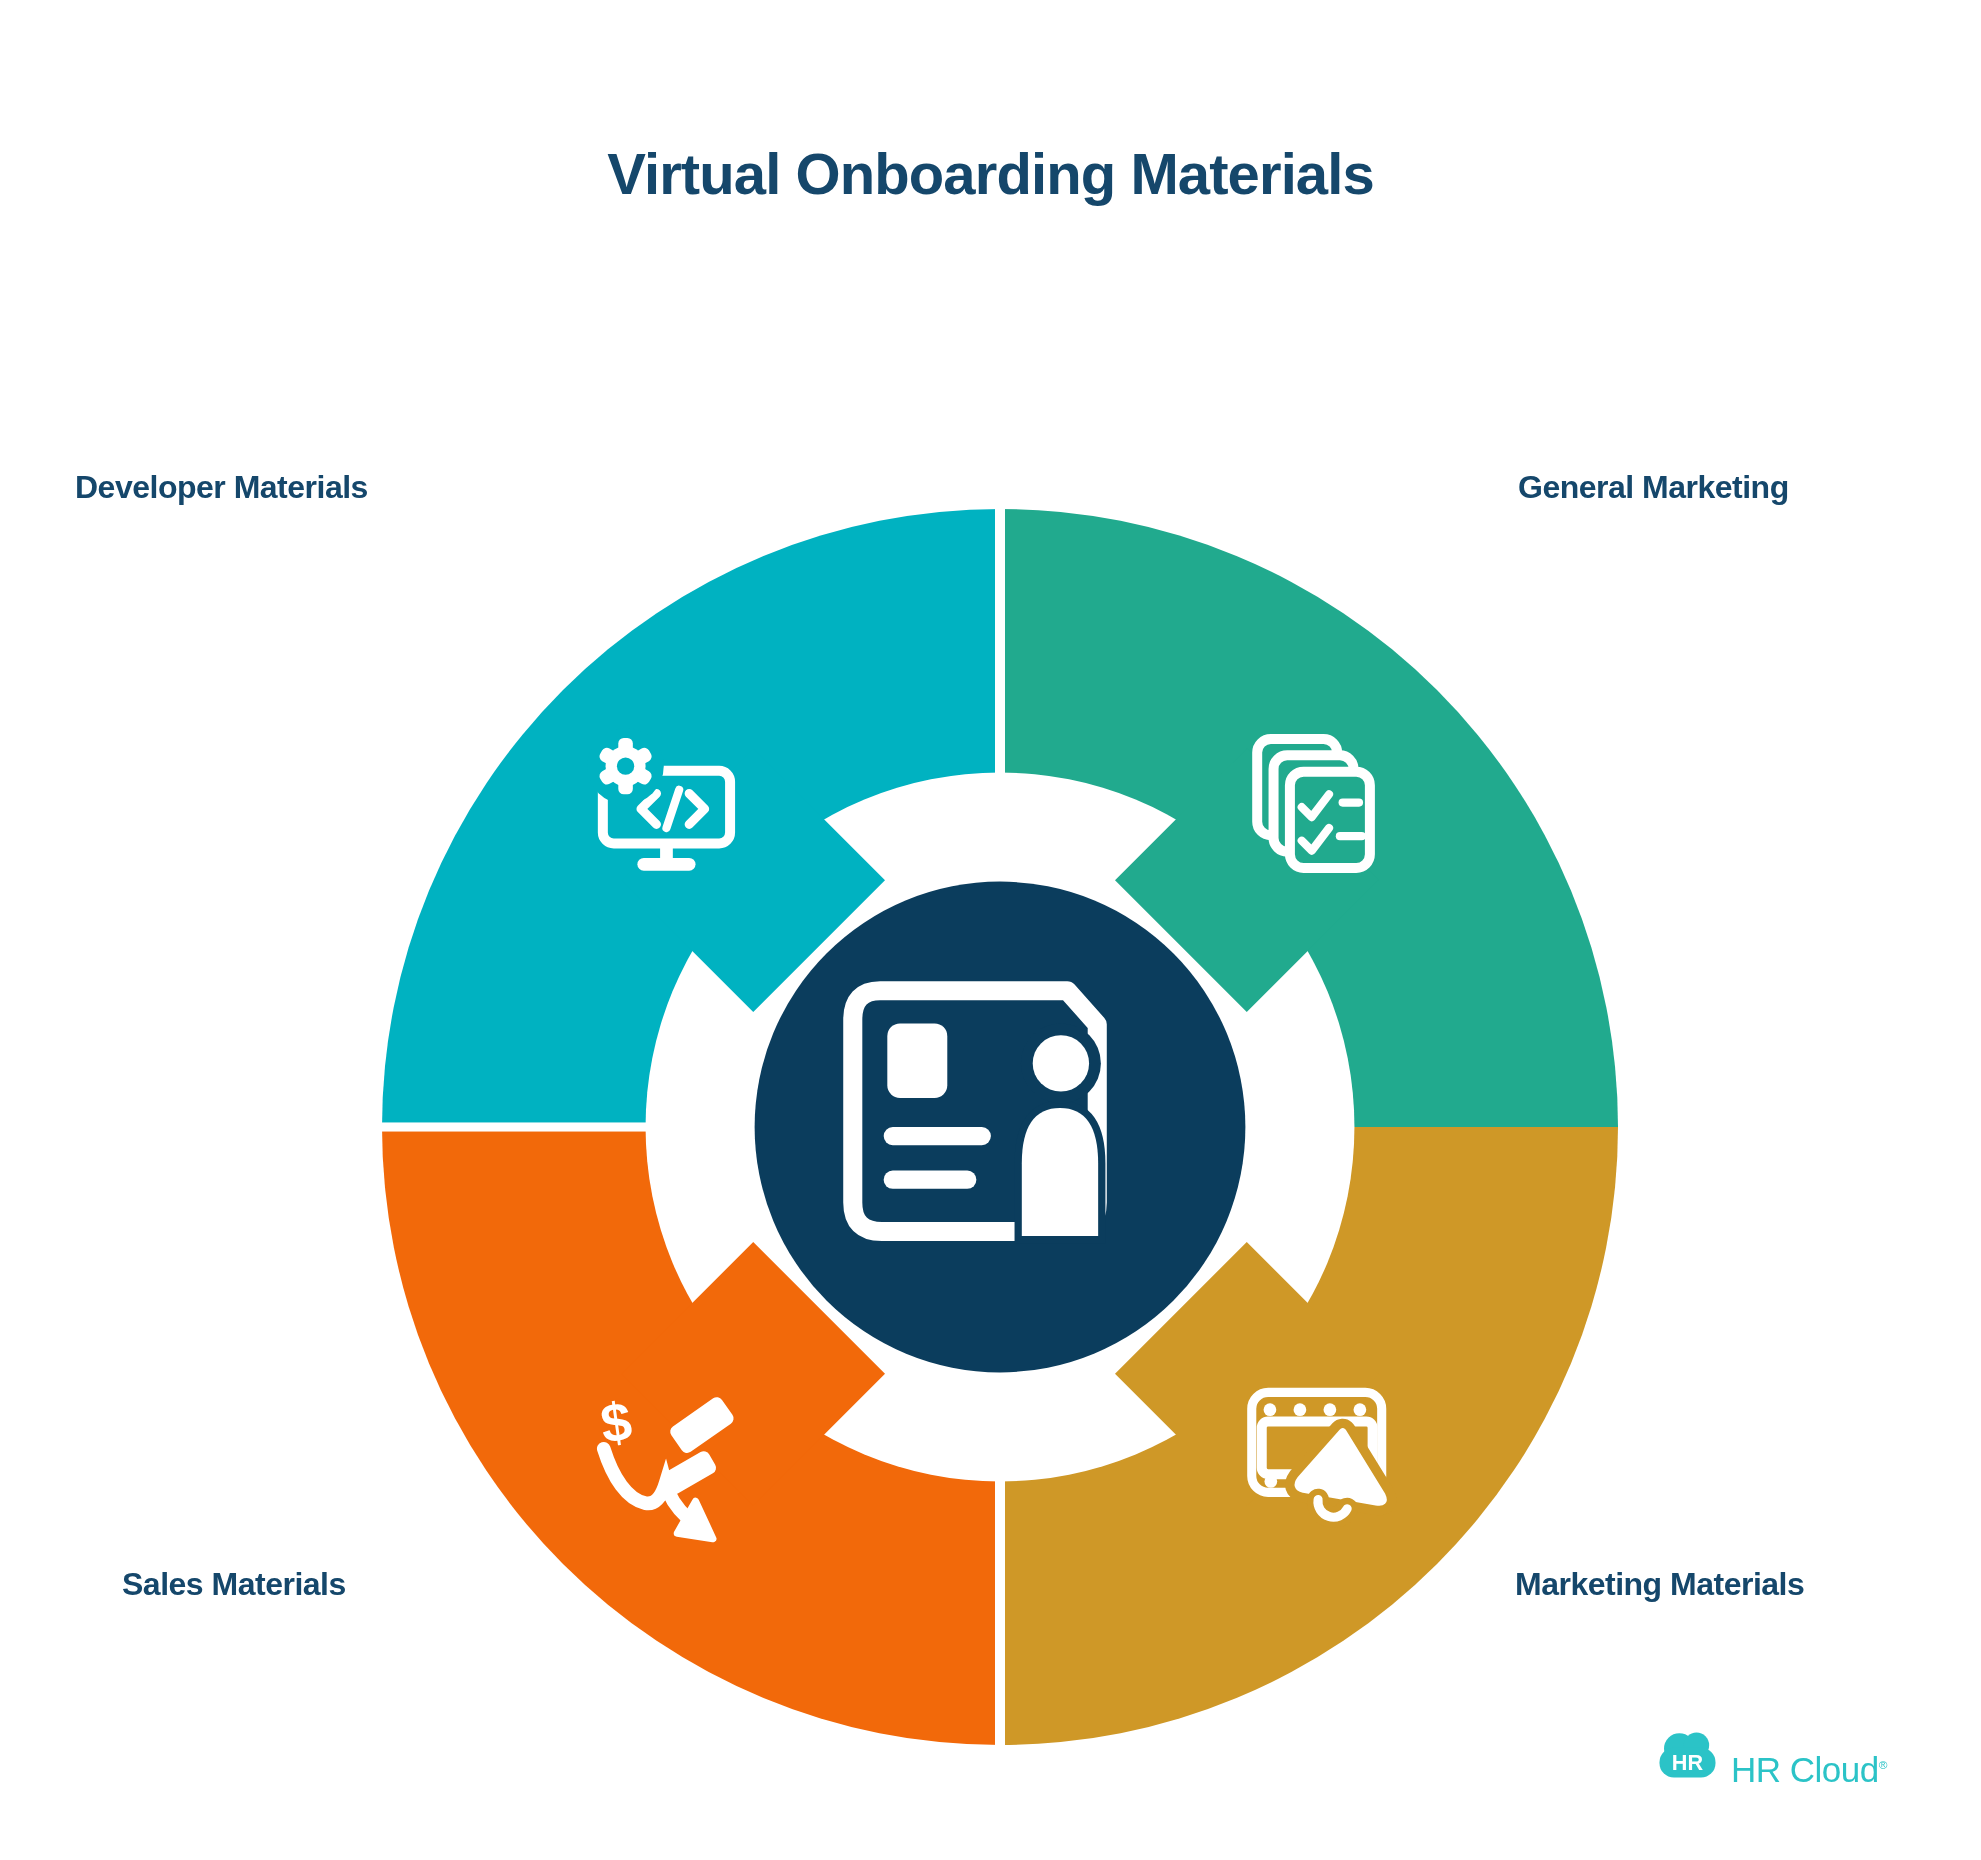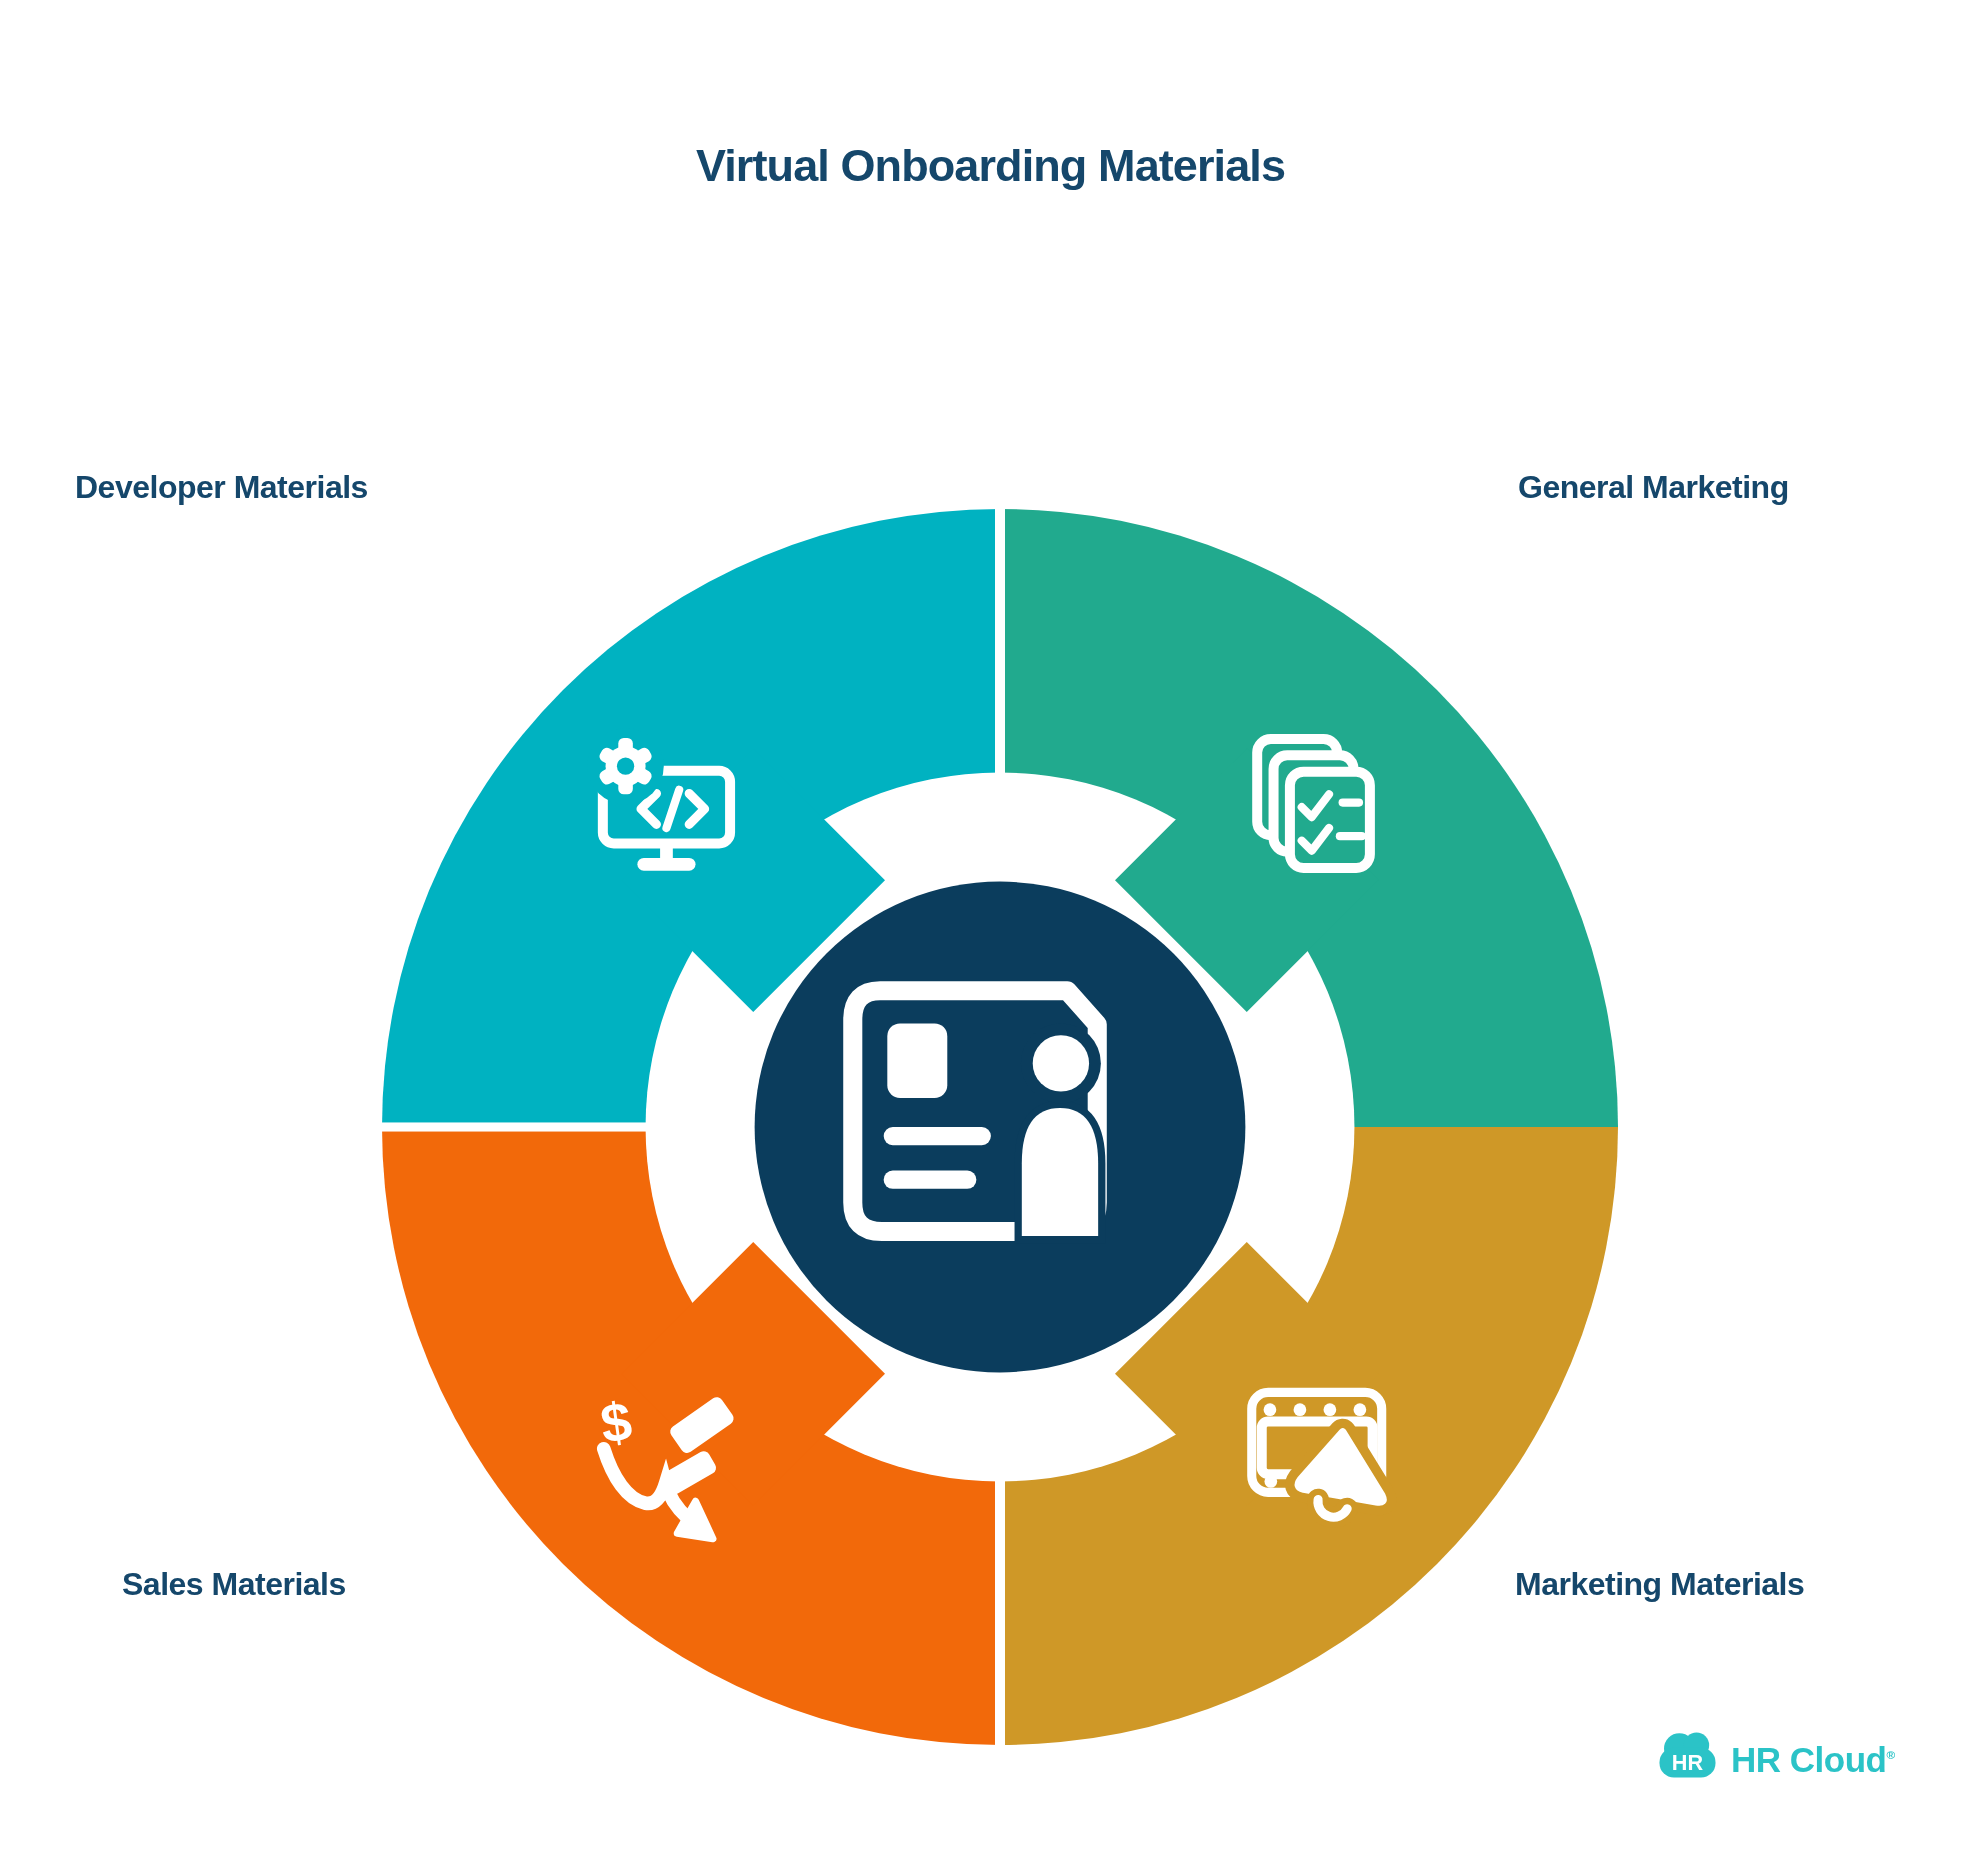--- a/index.html
+++ b/index.html
@@ -6,42 +6,42 @@
   .canvas{
     position:relative;
     width:1981px;height:1860px;
     background:var(--bg,#fff);
     font-family:"Liberation Sans", sans-serif;
     overflow:hidden;
   }
   .title{
     position:absolute;left:0;top:140px;width:100%;
     text-align:center;
-    font-size:45px;font-weight:bold;letter-spacing:-0.9px;
+    font-size:58px;font-weight:bold;letter-spacing:-0.9px;
     color:var(--ink,#15476B);
   }
   .q-label{
     position:absolute;
     font-size:32px;font-weight:bold;letter-spacing:-0.5px;
     color:var(--ink,#15476B);
     white-space:nowrap;
   }
   .q-label.developer{left:75px;top:469px;}
   .q-label.general{left:1518px;top:469px;}
   .q-label.sales{left:122px;top:1566px;}
   .q-label.marketing{left:1515px;top:1566px;}
   .wheel{position:absolute;left:382px;top:509px;width:1236px;height:1236px;}
   .logo{
     position:absolute;left:1655px;top:1727px;
     display:flex;align-items:flex-start;gap:11px;
   }
   .logo-word{
-    font-size:35px;font-weight:bold;letter-spacing:-0.5px;
+    font-size:35px;font-weight:normal;letter-spacing:-0.5px;
     color:var(--brand-teal,#2BC3C7);
-    line-height:56px;
+    line-height:76px;
   }
   .logo-word sup{font-size:11.8px;vertical-align:super;}
 </style>
 </head>
 <body>
 
 <div class="canvas">
 
   <div class="title">Virtual Onboarding Materials</div>
 

